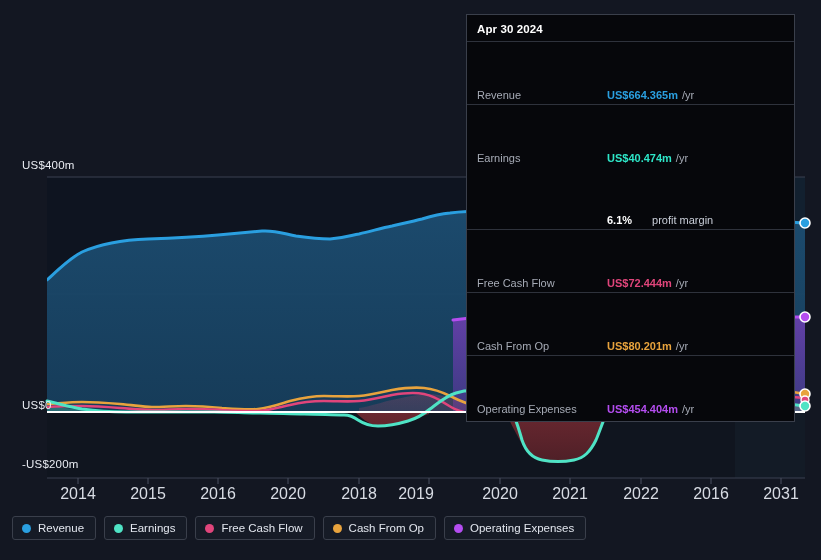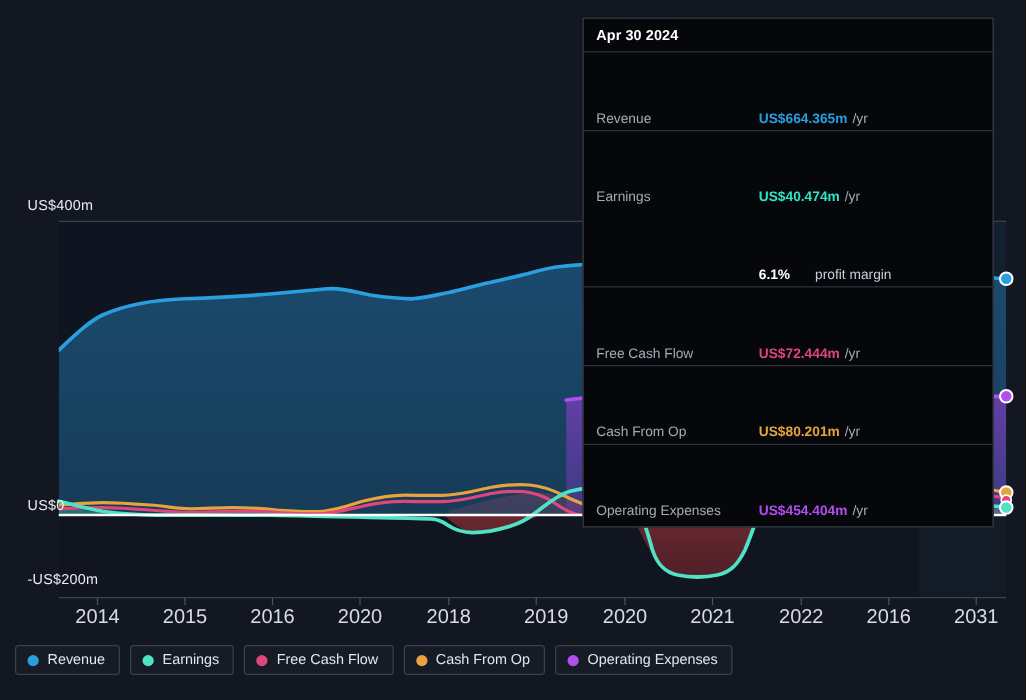--- a/index.html
+++ b/index.html
@@ -222,21 +222,21 @@
 
   <div class="ylabel y800">US$400m</div>
   <div class="ylabel y0">US$0</div>
   <div class="ylabel yneg">-US$200m</div>
 
   <div class="xlabel" style="left:78px">2014</div>
   <div class="xlabel" style="left:148px">2015</div>
   <div class="xlabel" style="left:218px">2016</div>
   <div class="xlabel" style="left:288px">2020</div>
   <div class="xlabel" style="left:359px">2018</div>
-  <div class="xlabel" style="left:437px">2019</div>
+  <div class="xlabel" style="left:416px">2019</div>
   <div class="xlabel" style="left:500px">2020</div>
   <div class="xlabel" style="left:570px">2021</div>
   <div class="xlabel" style="left:641px">2022</div>
   <div class="xlabel" style="left:711px">2016</div>
   <div class="xlabel" style="left:781px">2031</div>
 
   <div class="tooltip">
     <div class="tt-date">Apr 30 2024</div>
 
     <div class="tt-row">

